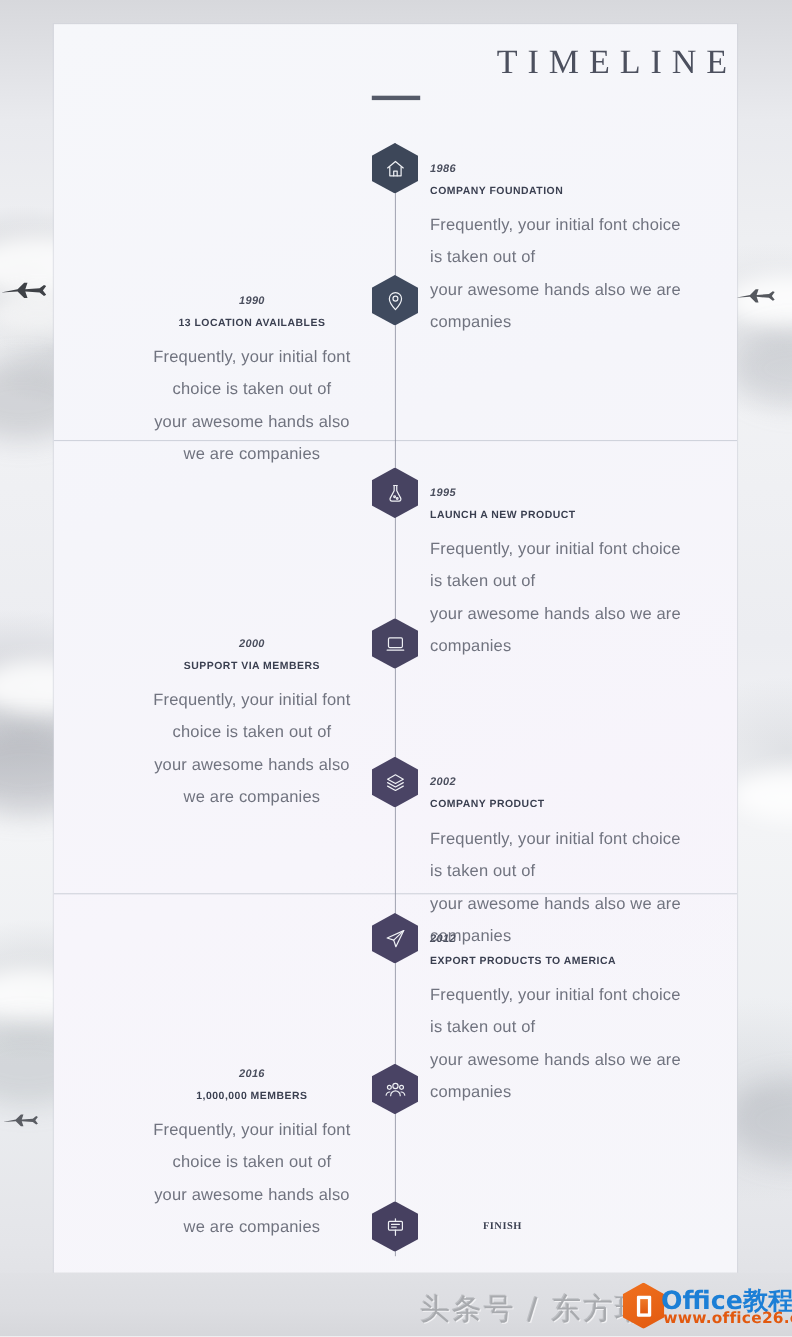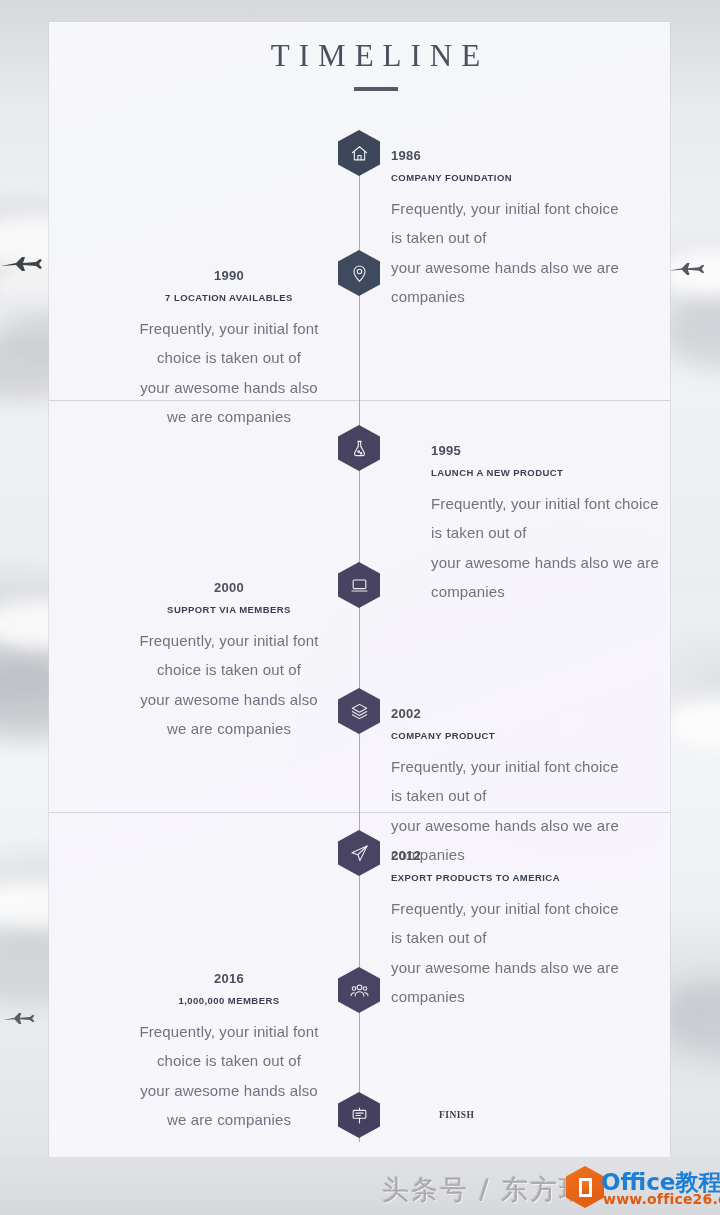--- a/index.html
+++ b/index.html
@@ -66,22 +66,21 @@
     background: #c9ccd6;
     opacity: .85;
   }
 
   
   #timeline-header {
     position: absolute;
     left: 0;
     top: 16px;
     width: 100%;
-    text-align: center;
-    padding-left: 16px;
+    text-align: right;
   }
   #timeline-title {
     font-family: "Liberation Serif", serif;
     font-size: 31px;
     letter-spacing: 9px;
     color: #4c505e;
     text-indent: 9px;
     font-weight: 400;
   }
   #title-rule {
@@ -127,25 +126,26 @@
   .event.right .event-text {
     left: 342px;
     text-align: left;
   }
   .event.left .event-text {
     left: 85px;
     width: 190px;
     text-align: center;
   }
   .ev-year {
-    font-size: 13px;
+    font-size: 10px;
     font-weight: bold;
     color: #4b4f5e;
     letter-spacing: .3px;
     margin-bottom: 9px;
+    font-style: italic;
   }
   .ev-title {
     font-size: 9.5px;
     font-weight: bold;
     color: #3a3f50;
     letter-spacing: .45px;
     margin-bottom: 11px;
   }
   .ev-desc {
     font-size: 15px;
@@ -290,38 +290,38 @@
 
   <div class="event left" style="top:228px;">
     <div class="hex" style="top:0px;background:#3f4a5e;">
       <svg width="19" height="19" viewBox="0 0 24 24" fill="none" stroke="#eef0f4" stroke-width="1.4" stroke-linecap="round" stroke-linejoin="round">
         <path d="M12 22 C12 22 19 14.5 19 9.5 A7 7 0 0 0 5 9.5 C5 14.5 12 22 12 22 Z"></path>
         <circle cx="12" cy="9.5" r="2.8"></circle>
       </svg>
     </div>
     <div class="event-text" style="top:18px;">
       <div class="ev-year">1990</div>
-      <div class="ev-title">7 LOCATION AVAILABLES</div>
+      <div class="ev-title">13 LOCATION AVAILABLES</div>
       <div class="ev-desc">
         <div>Frequently, your initial font choice is taken out of</div>
         <div>your awesome hands also we are companies</div>
       </div>
     </div>
   </div>
 
   <div class="event right" style="top:403px;">
     <div class="hex" style="top:0px;background:#474361;">
       <svg width="19" height="19" viewBox="0 0 24 24" fill="none" stroke="#eef0f4" stroke-width="1.4" stroke-linecap="round" stroke-linejoin="round">
         <path d="M10 3 H14"></path>
           <path d="M10.5 3 V9 L6 17.5 A2.4 2.4 0 0 0 8 21 H16 A2.4 2.4 0 0 0 18 17.5 L13.5 9 V3"></path>
         <circle cx="11" cy="16" r="1"></circle>
           <circle cx="14" cy="18" r="1"></circle>
       </svg>
     </div>
-    <div class="event-text" style="top:18px;margin-left:40px;">
+    <div class="event-text" style="top:18px;">
       <div class="ev-year">1995</div>
       <div class="ev-title">LAUNCH A NEW PRODUCT</div>
       <div class="ev-desc">
         <div>Frequently, your initial font choice is taken out of</div>
         <div>your awesome hands also we are companies</div>
       </div>
     </div>
   </div>
 
   <div class="event left" style="top:540px;">

